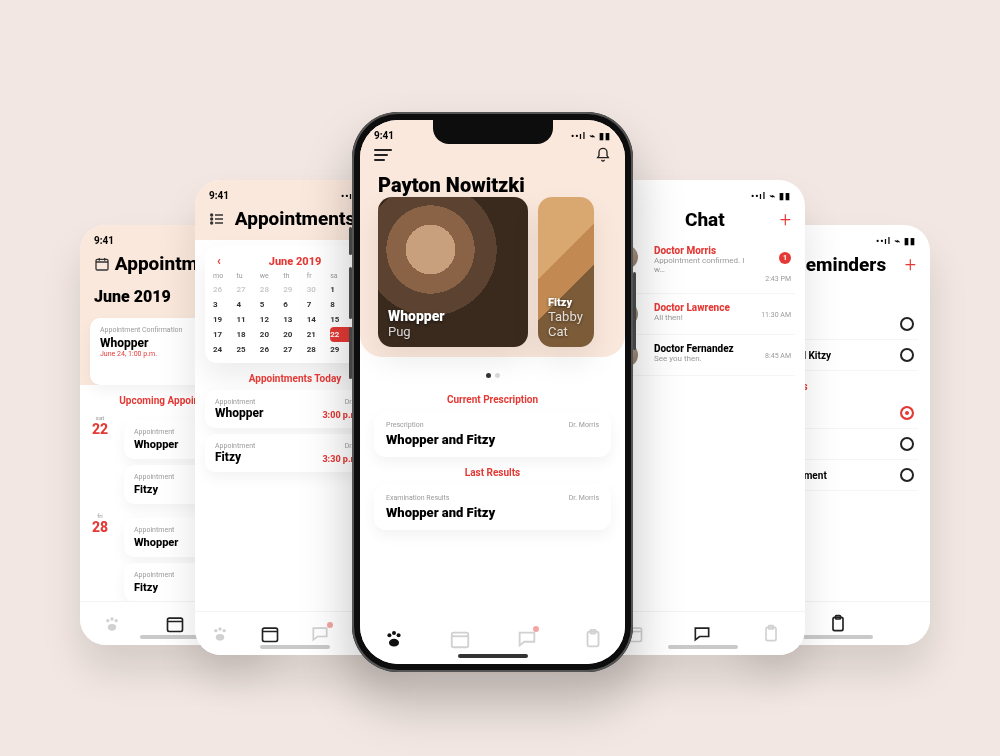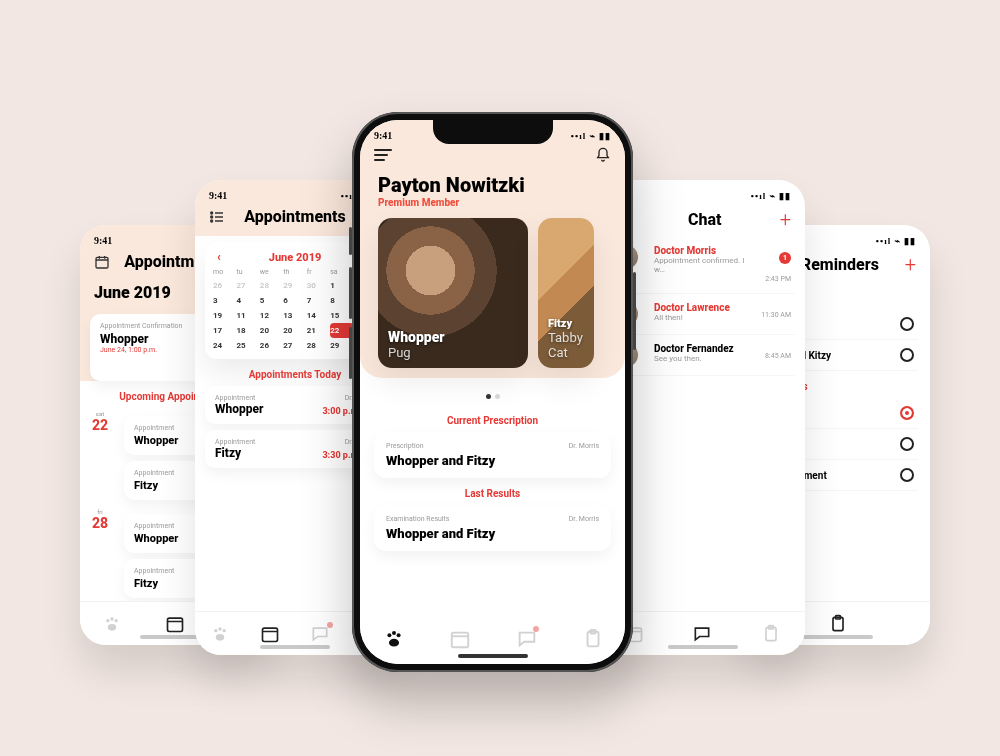--- a/index.html
+++ b/index.html
@@ -45,24 +45,24 @@
     position:absolute; top:0; left:50%; transform:translateX(-50%);
     width:120px; height:24px; background:#0d0d0d; border-bottom-left-radius:16px; border-bottom-right-radius:16px; z-index:5;
   }
   .sbtn { position:absolute; background:#444; border-radius:3px; }
   .sbtn.l1 { left:-3px; top:115px; width:3px; height:28px; }
   .sbtn.l2 { left:-3px; top:155px; width:3px; height:52px; }
   .sbtn.l3 { left:-3px; top:215px; width:3px; height:52px; }
   .sbtn.r1 { right:-3px; top:160px; width:3px; height:78px; }
 
   
-  .status-bar { display:flex; justify-content:space-between; align-items:center; font-size:10px; font-weight:700; padding:10px 14px 2px;font-family:Liberation Serif, serif; }
+  .status-bar { display:flex; justify-content:space-between; align-items:center; font-size:10px; font-weight:700; padding:10px 14px 2px; }
   .statusicons { letter-spacing:1px; font-size:9px; }
   .top-row { display:flex; align-items:center; justify-content:space-between; padding:4px 14px 6px; }
-  .top-row .title { font-weight:800; font-size:16px; }
+  .top-row .title { font-weight:800; font-size:19px; }
   .icon { display:inline-flex; align-items:center; justify-content:center; }
   .menu-lines { width:18px; height:12px; display:flex; flex-direction:column; justify-content:space-between; }
   .menu-lines span { display:block; height:2px; background:#222; border-radius:2px; }
   .menu-lines span:nth-child(1){width:100%}
   .menu-lines span:nth-child(2){width:80%}
   .menu-lines span:nth-child(3){width:60%}
   .bell { width:16px; height:16px; }
   .peach-head { background: var(--peach); }
   .sec-title { color: var(--red); font-weight:700; font-size:10px; text-align:center; margin:10px 0 6px; }
   .card {
@@ -527,21 +527,20 @@
             </span>
           <span></span>
           <span class="icon">
             <svg class="bell" viewBox="0 0 24 24" fill="none" stroke="#222" stroke-width="2">
                 <path d="M6 8a6 6 0 1 1 12 0v5l2 3H4l2-3V8z"></path>
                 <path d="M10 19a2 2 0 0 0 4 0"></path>
               </svg>
           </span>
         </div>
         <div class="ph-title">Payton Nowitzki</div>
-        <div class="ph-sub">Premium Member</div>
 
         <div class="pets">
           <div class="pet main pug">
             <div class="lab">
               <div class="n">Whopper</div>
               <div class="b">Pug</div>
             </div>
           </div>
           <div class="pet side cat">
             <div class="lab">

